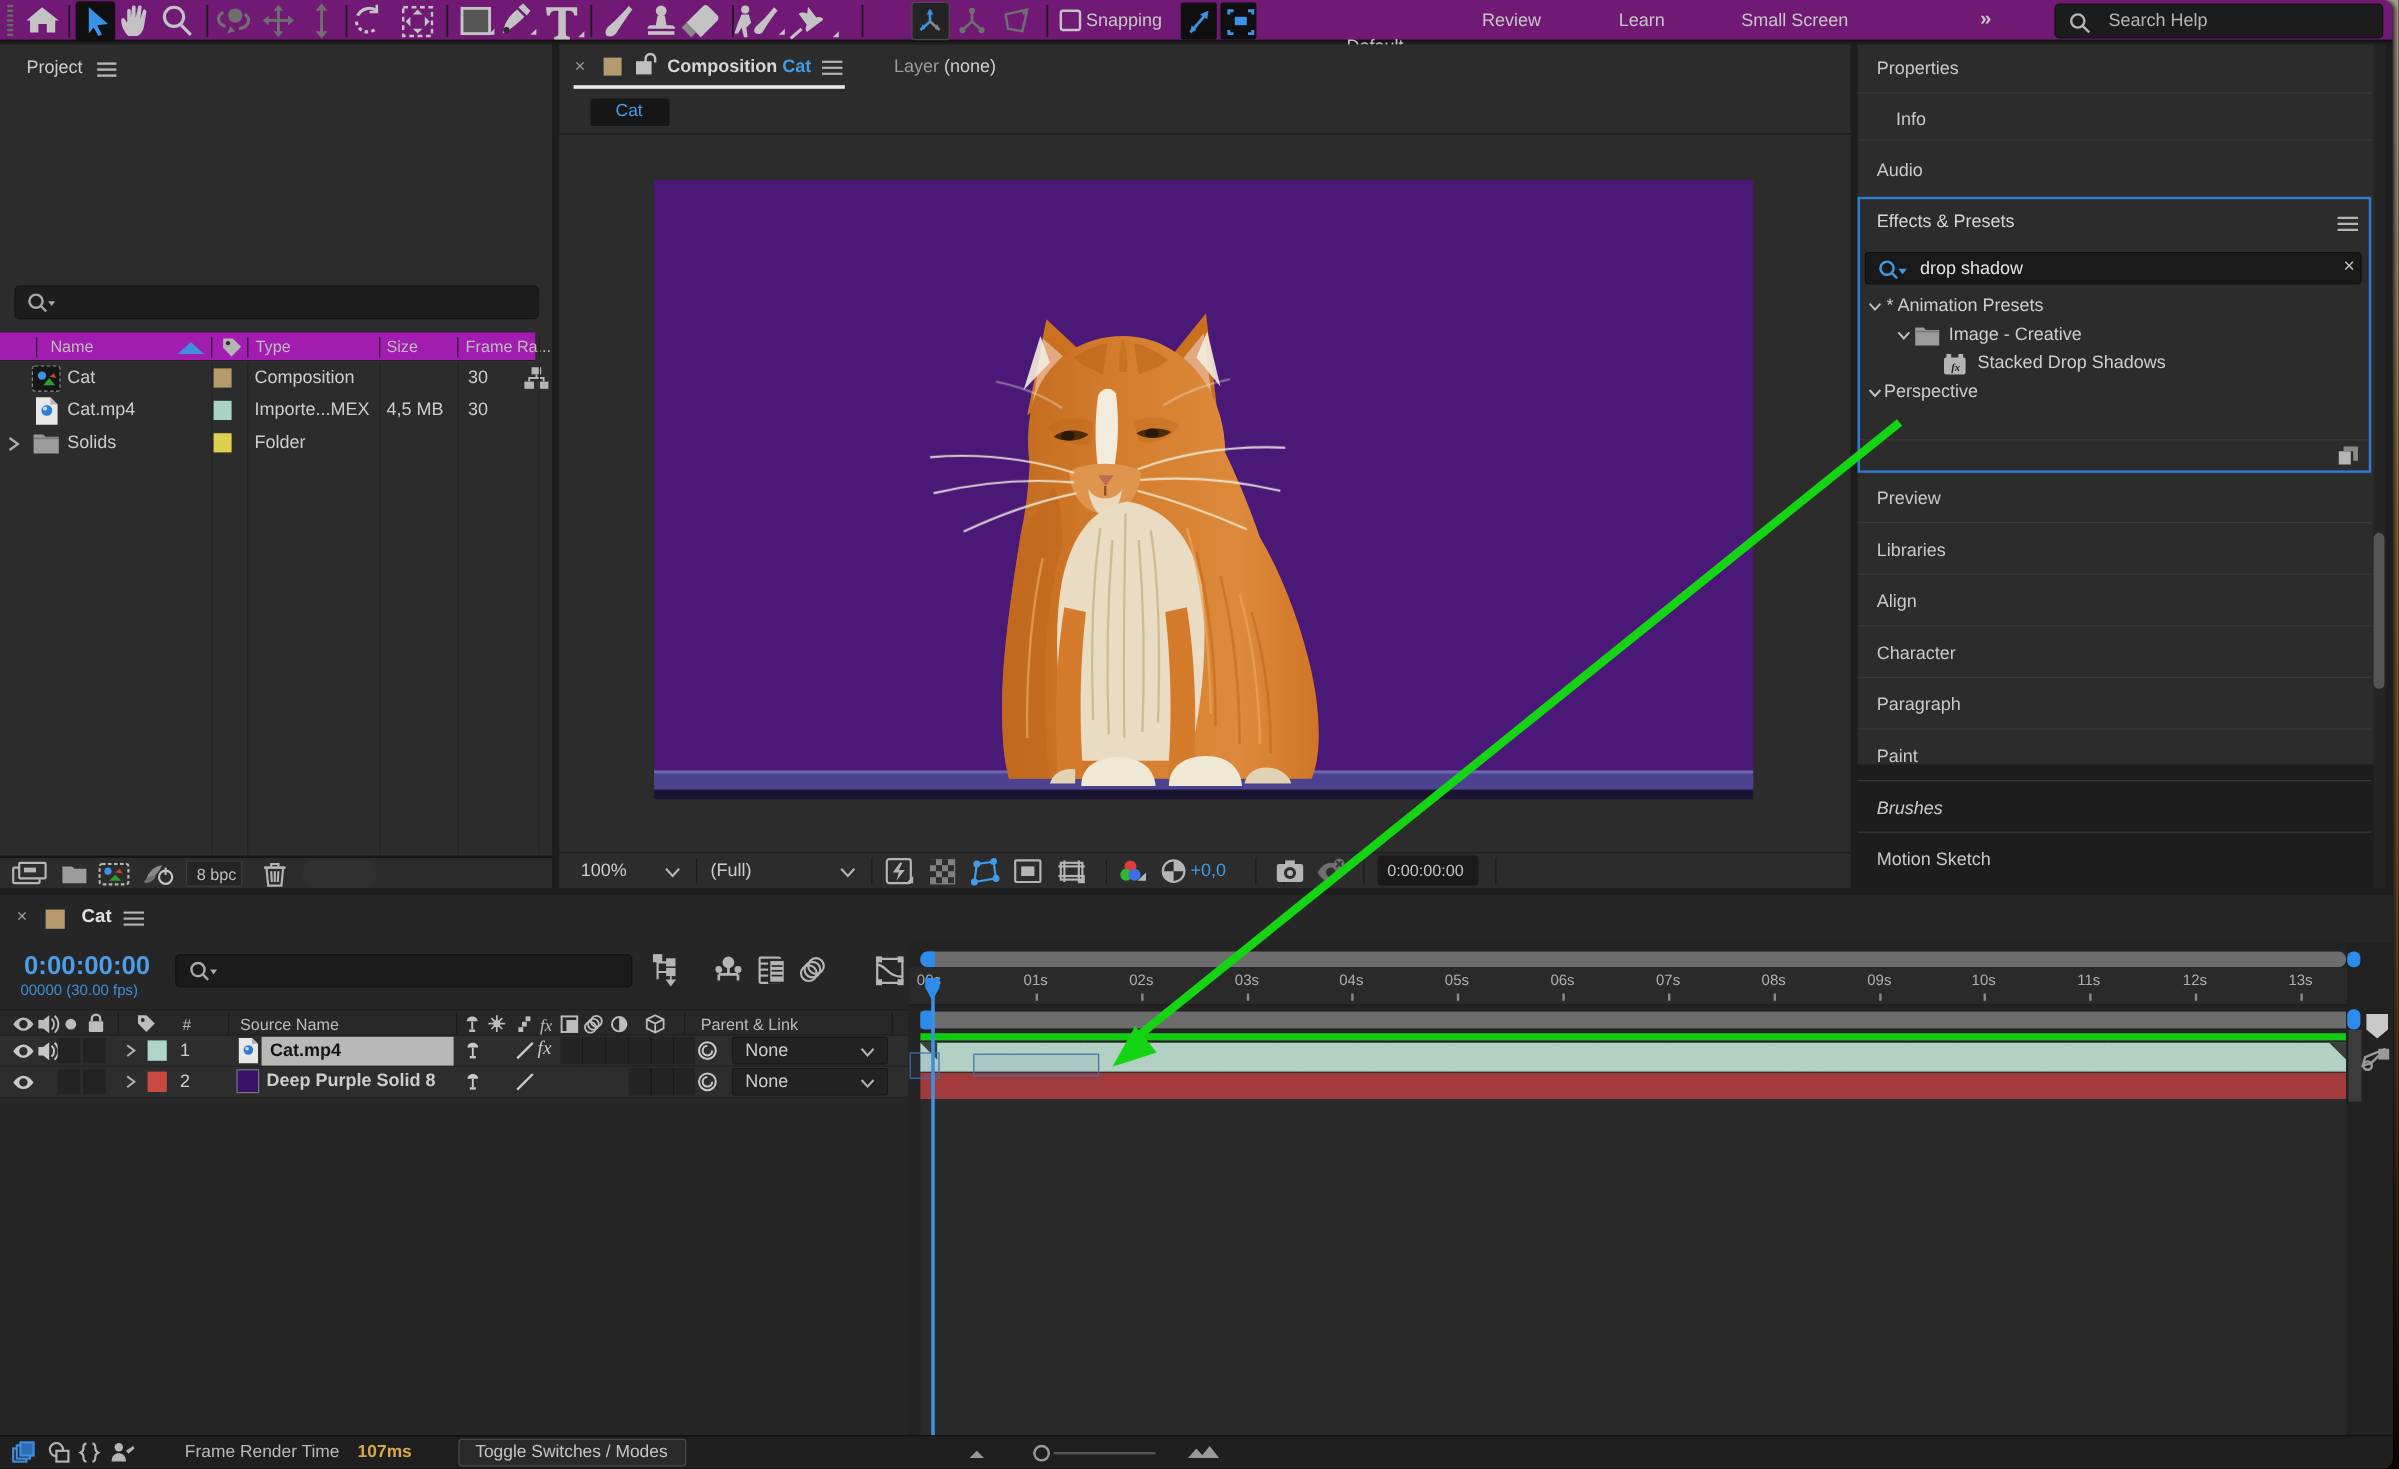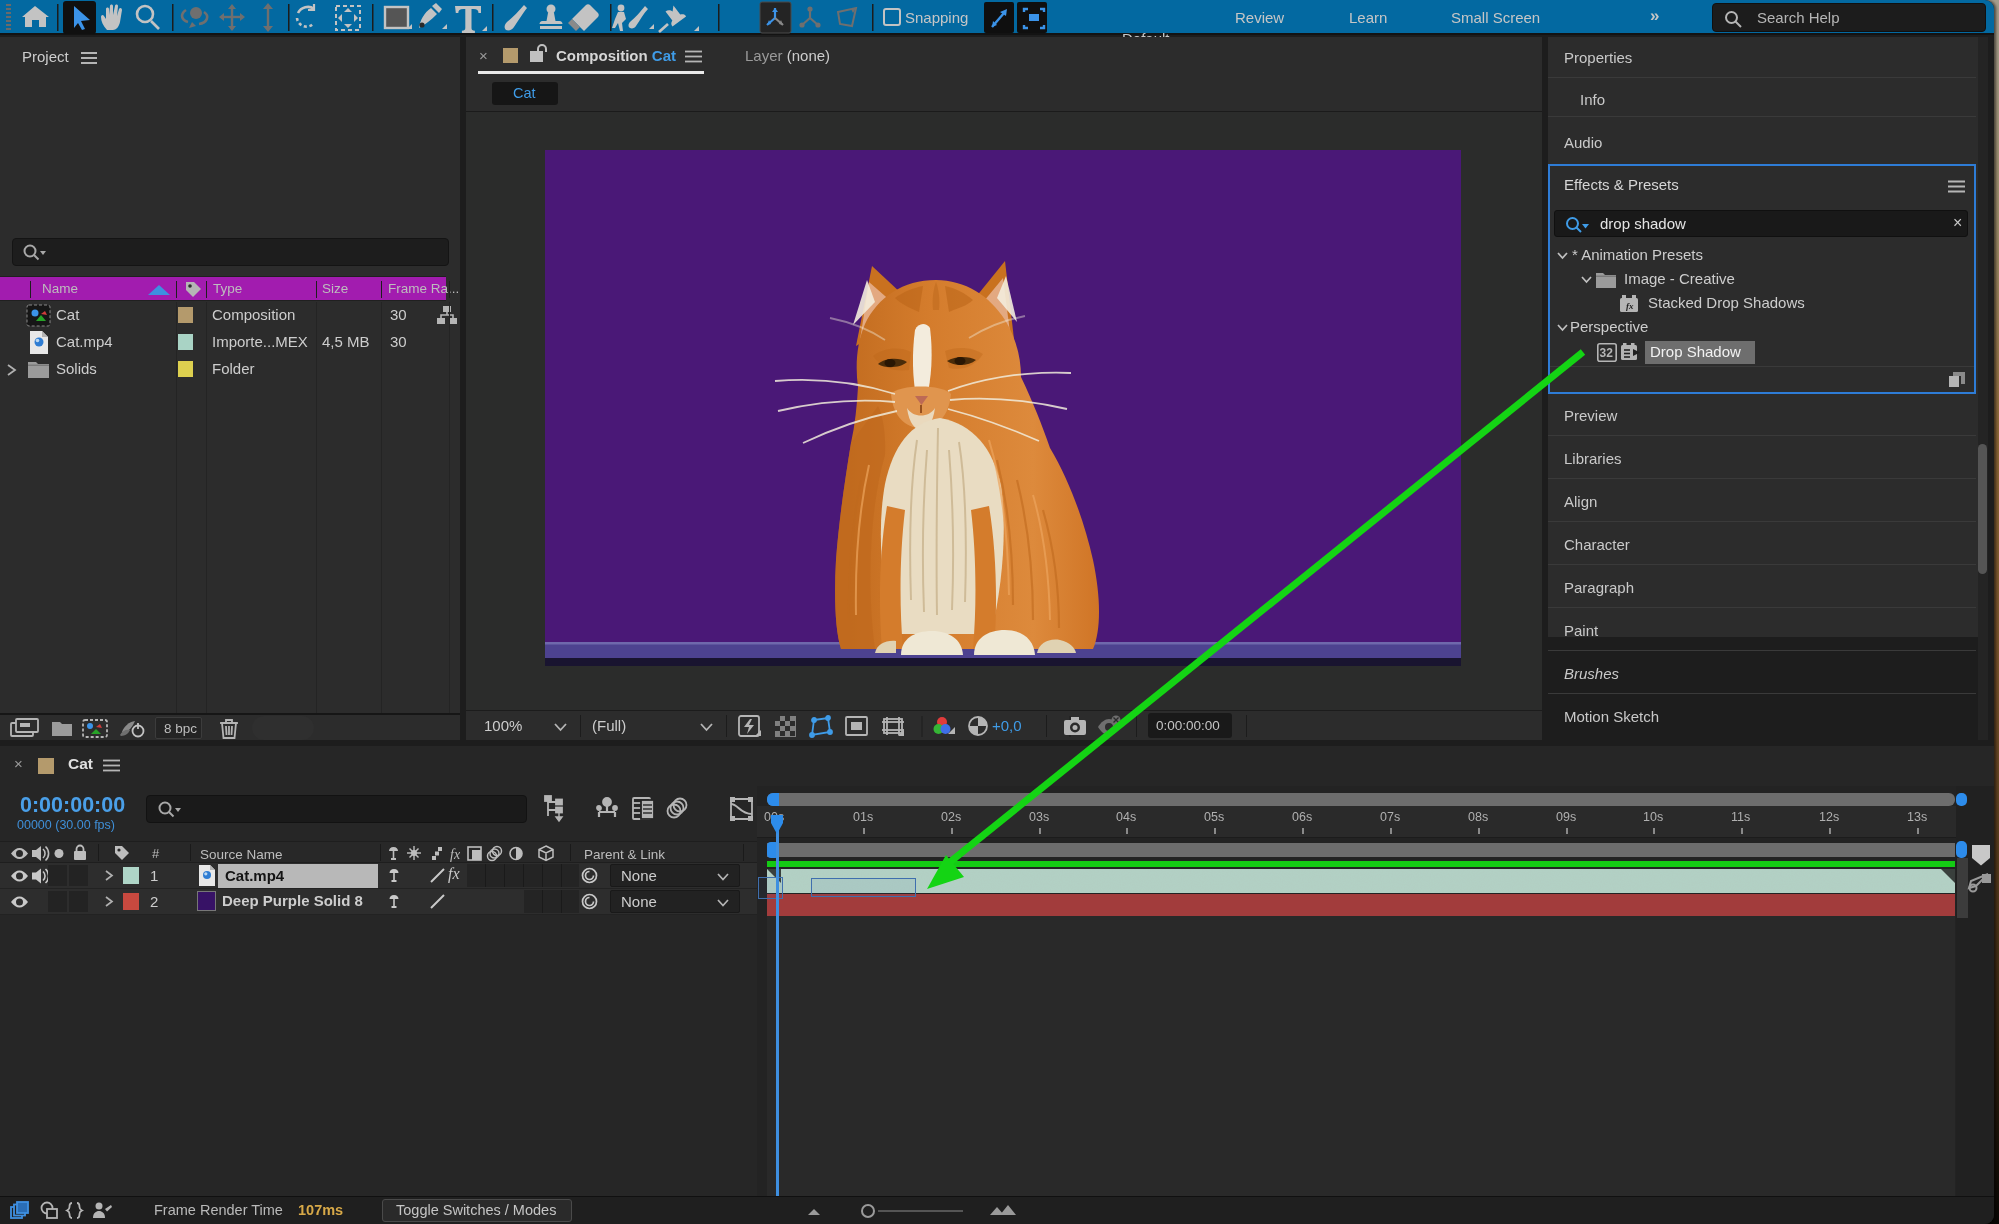--- a/index.html
+++ b/index.html
@@ -12,21 +12,21 @@
     border-radius:0 9px 9px 0; overflow:hidden; box-shadow: 2px 0 3px rgba(0,0,0,0.55); }
   .panel { position:absolute; background:#2c2c2c; }
   .txt { position:absolute; color:#c6c6c6; font-size:15px; white-space:nowrap; }
   svg { position:absolute; overflow:visible; }
 </style>
 </head>
 <body>
 <div class="abs" id="wallpaper"></div>
 <div class="abs" id="appwin">
 
-  <div class="panel" id="toolbar" style="left:0;top:0;width:1994px;height:35px;background:#0369a1;border-bottom:2px solid #131313;">
+  <div class="panel" id="toolbar" style="left:0;top:0;width:1994px;height:35px;background:#701a75;border-bottom:2px solid #131313;">
     <svg style="left:0;top:0;width:1100px;height:35px;" viewBox="0 0 1100 35" fill="none">
 
       <g fill="#6a6a6a">
           <rect x="6" y="4" width="5" height="2"></rect>
           <rect x="6" y="8" width="5" height="2"></rect>
           <rect x="6" y="12" width="5" height="2"></rect>
           <rect x="6" y="16" width="5" height="2"></rect>
           <rect x="6" y="20" width="5" height="2"></rect>
           <rect x="6" y="24" width="5" height="2"></rect>
           <rect x="6" y="28" width="5" height="2"></rect>
@@ -580,40 +580,20 @@
             <rect x="13" y="1" width="4" height="4" fill="#b5b5b5"></rect>
             <text x="7" y="15" font-size="9" font-style="italic" font-weight="bold" fill="#222" font-family="Liberation Serif">fx</text>
           </svg>
         <div class="txt" style="left:98px;top:2px;color:#cdcdcd;">Stacked Drop Shadows</div>
       </div>
       <div class="abs" style="left:0;top:150px;width:424px;height:24px;">
         <svg style="left:7px;top:8px;width:11px;height:7px;" viewBox="0 0 11 7">
             <path d="M1 1 L5.5 6 L10 1" stroke="#c0c0c0" stroke-width="1.7" fill="none"></path>
           </svg>
         <div class="txt" style="left:20px;top:2px;color:#cdcdcd;">Perspective</div>
-      </div>
-      <div class="abs" style="left:0;top:174px;width:424px;height:26px;">
-        <svg style="left:47px;top:3px;width:20px;height:19px;" viewBox="0 0 20 19">
-            <rect x="0.8" y="0.8" width="18.4" height="17.4" rx="2" fill="none" stroke="#b5b5b5" stroke-width="1.6"></rect>
-            <text x="2.5" y="14" font-size="12" font-weight="bold" fill="#b5b5b5" font-family="Liberation Sans">32</text>
-          </svg>
-        <svg style="left:71px;top:3px;width:21px;height:19px;" viewBox="0 0 21 19">
-            <rect x="0" y="2" width="16" height="15" rx="1.5" fill="#b5b5b5"></rect>
-            <rect x="2" y="0" width="3.5" height="4" fill="#b5b5b5"></rect>
-            <rect x="10" y="0" width="3.5" height="4" fill="#b5b5b5"></rect>
-            <g stroke="#222" stroke-width="1.6">
-              <line x1="3" y1="7" x2="9" y2="7"></line>
-              <line x1="3" y1="10.5" x2="9" y2="10.5"></line>
-              <line x1="3" y1="14" x2="9" y2="14"></line>
-            </g>
-            <path d="M12 6 l7 3.5 l-7 3.5 Z" fill="#222"></path>
-          </svg>
-        <div class="abs" style="left:95px;top:1px;width:110px;height:23px;background:#6e6e6e;">
-          <div class="txt" style="left:5px;top:2px;color:#f2f2f2;">Drop Shadow</div>
-        </div>
       </div>
       <div class="abs" style="left:0;top:200px;width:424px;height:26px;border-top:1px solid #3a3a3a;">
         <svg style="left:398px;top:4px;width:18px;height:17px;" viewBox="0 0 18 17">
             <path d="M1 5 h10 v11 h-10 Z" fill="#b5b5b5"></path>
             <path d="M5 1 h12 v12 h-4 v-8 h-8 Z" fill="#8a8a8a"></path>
           </svg>
       </div>
     </div>
 
     <div class="txt" style="left:16px;top:370px;color:#c9c9c9;">Preview</div>

